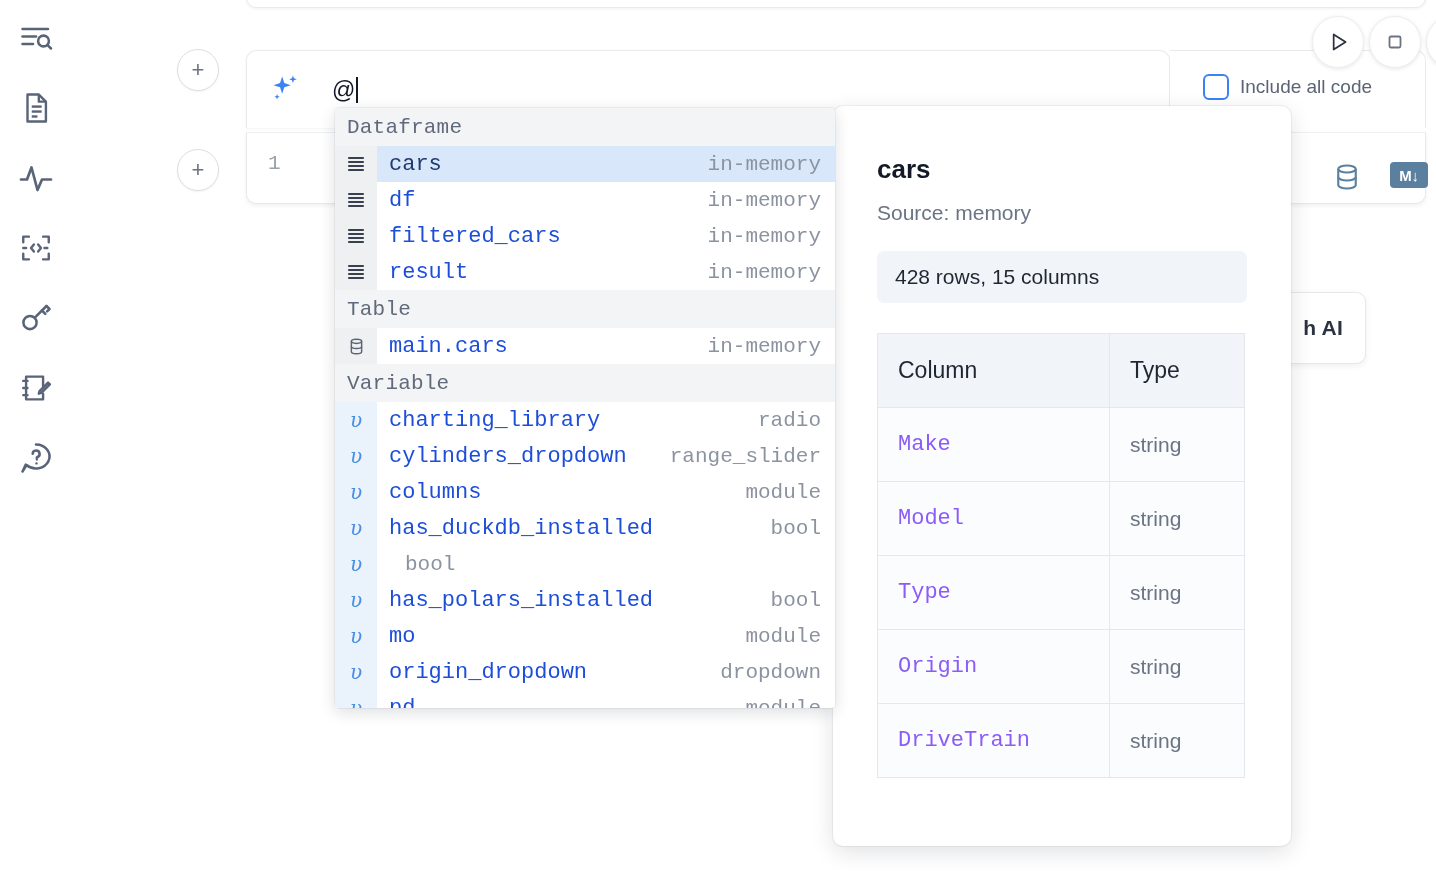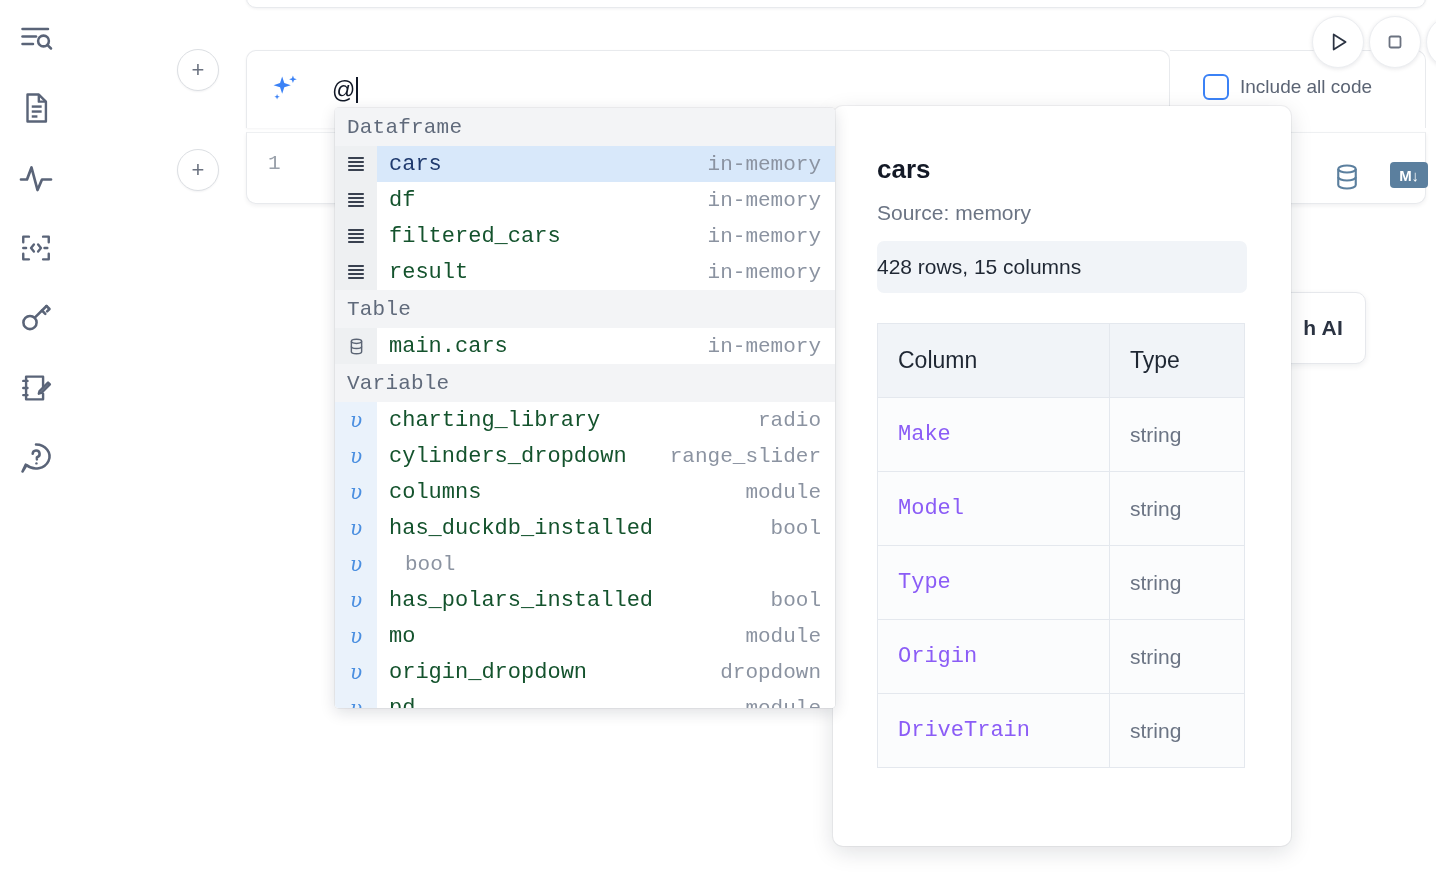--- a/index.html
+++ b/index.html
@@ -133,38 +133,38 @@
     display:flex; align-items:center; justify-content:center;
   }
   .ac-icon.df { background:#eef0f2; color:#394150; }
   .ac-icon.tbl { background:#eef0f2; color:#5b6474; }
   .ac-icon.var { background:#eaf2fb; color:#4b8fe0; font-style: italic;
                  font-family:"DejaVu Serif", serif; font-size: 20px; }
   .ac-label-wrap {
     flex: 1; height: 36px; display:flex; align-items:center;
     justify-content: space-between; padding: 0 14px 0 12px; min-width:0;
   }
-  .ac-name { font-size: 22px; color:#14532d; white-space: nowrap; }
+  .ac-name { font-size: 22px; color:#1d4ed8; white-space: nowrap; }
   .ac-row.sel .ac-name { color:#1f3a6e; }
   .ac-type {
     font-size: 21px; color:#8b93a1; white-space: nowrap; padding-left: 16px;
   }
 
   
   .info {
     position: absolute; left: 833px; top: 106px; width: 458px; height: 740px;
     background: #fff; border-radius: 10px;
     box-shadow: 0 6px 22px rgba(16,24,40,.13), 0 0 0 1px rgba(16,24,40,.05);
     overflow: hidden; padding: 48px 44px 0 44px;
   }
   .info-title { font-size: 26px; font-weight: 700; color:#131926; margin:0 0 16px 0; }
-  .info-source { font-size: 21px; color:#6b7484; margin: 0 0 16px 0; }
+  .info-source { font-size: 21px; color:#6b7484; margin: 0 0 26px 0; }
   .info-stat {
     background:#f1f4f8; border-radius: 7px; height: 52px;
-    display:flex; align-items:center; padding-left: 0;
+    display:flex; align-items:center; padding-left: 18px;
     font-size: 21px; color:#1f2733; margin-bottom: 30px;
   }
   .info-table { width: 368px; border-collapse: collapse; table-layout: fixed; }
   .info-table th, .info-table td {
     border: 1px solid #e4e8ee; text-align: left; padding: 0 20px; height: 74px; margin-top: 39px;
   }
   .info-table th {
     background:#f1f4f8; font-weight: 400; font-size: 23px; color:#1f2733;
   }
   .info-table td.col {

